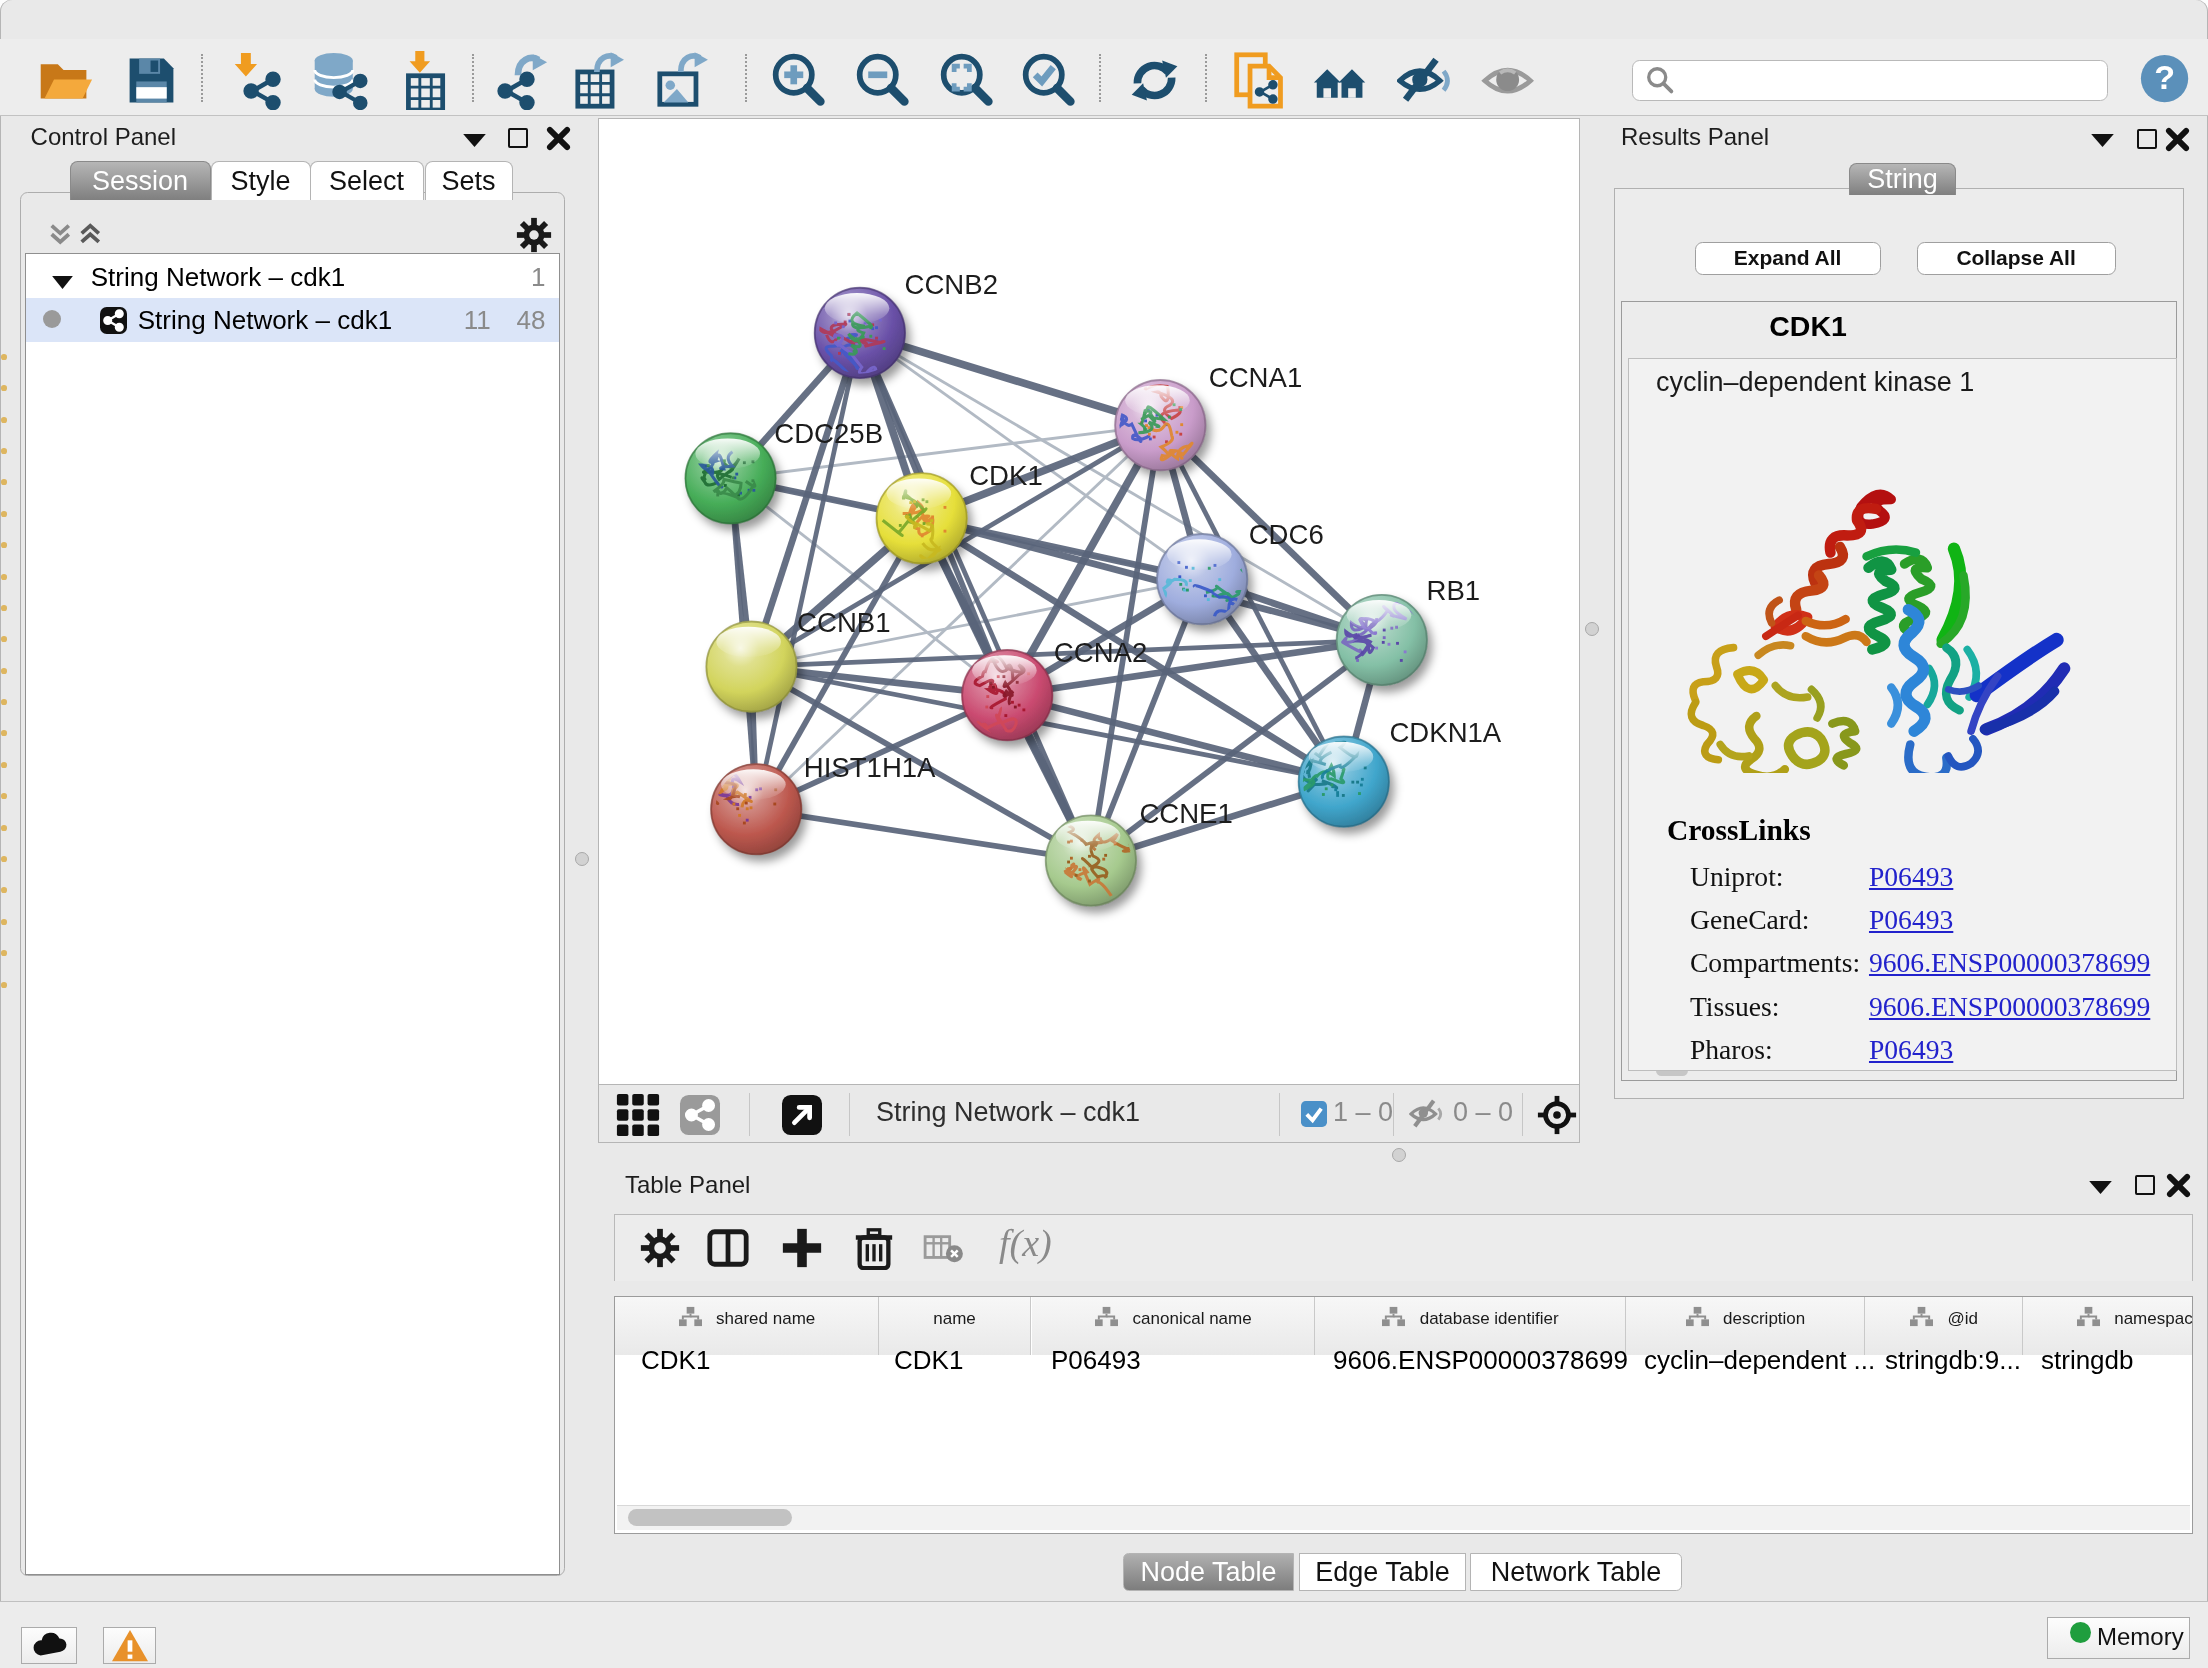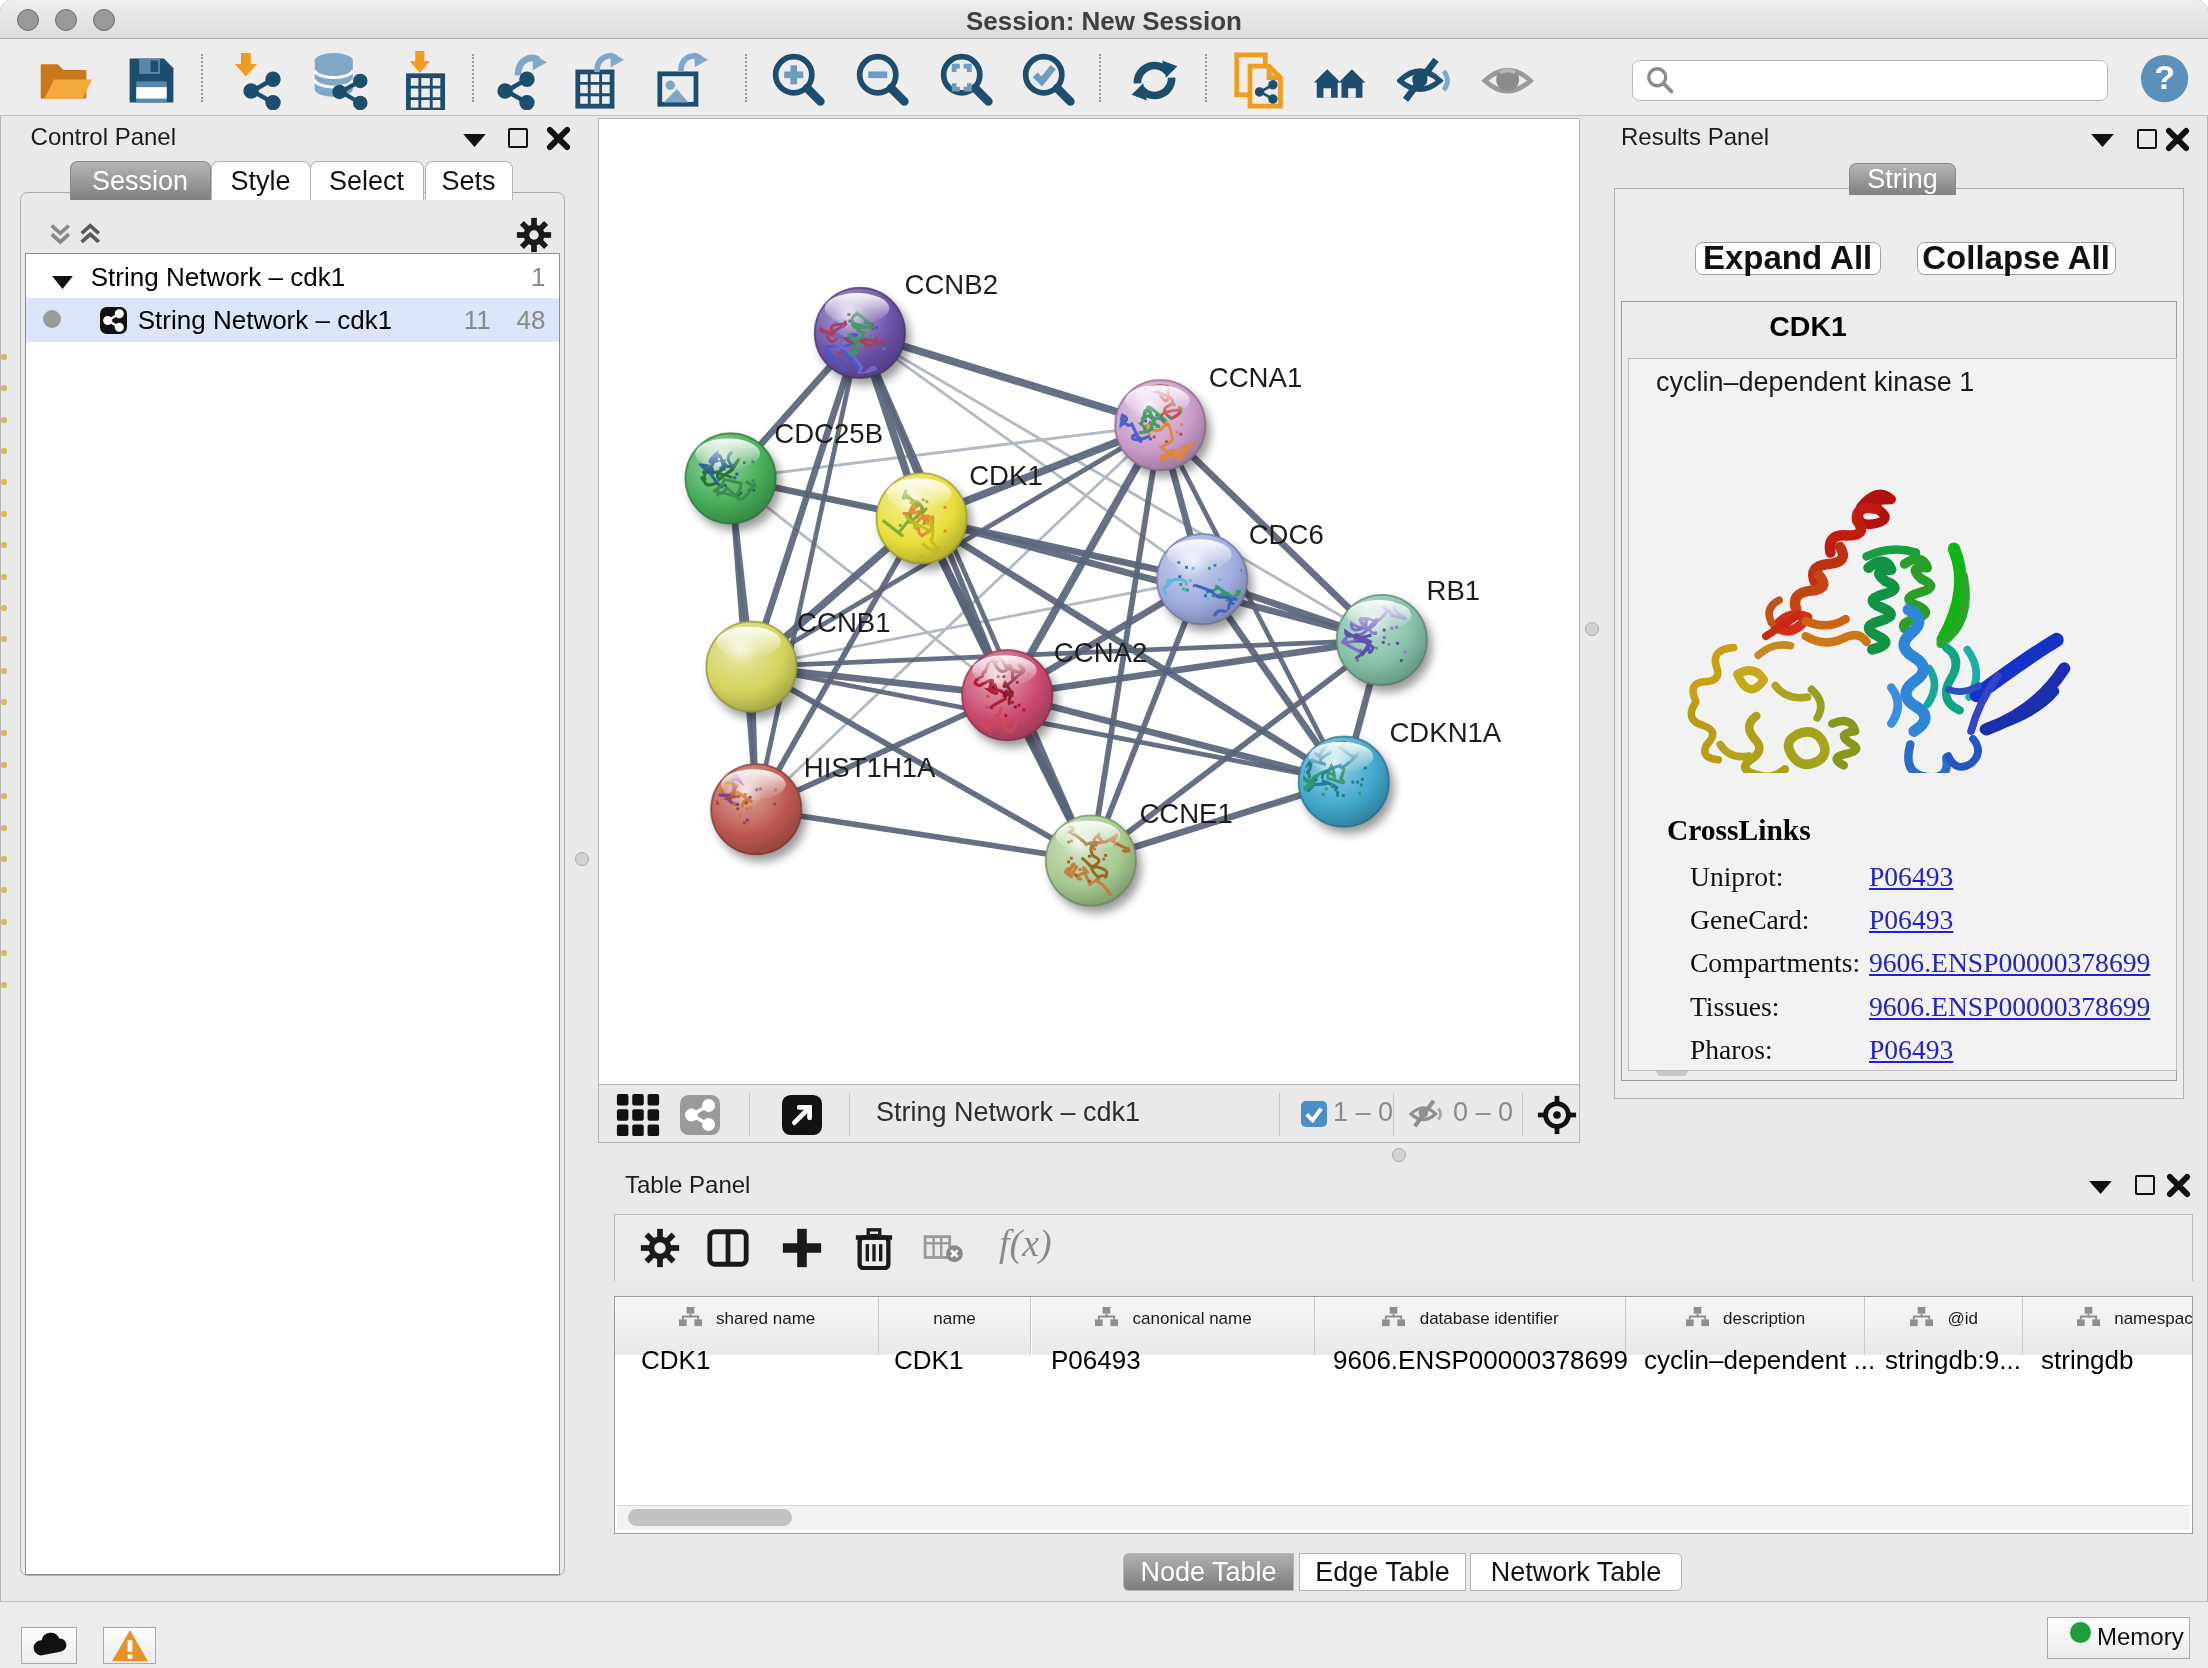--- a/index.html
+++ b/index.html
@@ -48,21 +48,21 @@
   border:1px solid #b5b5b5; }
 #cv-bar { position:absolute; left:0; right:0; top:965px; height:58px;
   background:#e9e9e9; border-top:1px solid #b5b5b5; }
 .cvsep { position:absolute; top:7.6px; height:43px; width:0; border-left:1px solid #c6c6c6; }
 
 
 #rpanel { left:1605px; top:121px; width:596px; height:980px; }
 #rp-box { position:absolute; left:8.6px; top:67px; width:570px; height:911px;
   background:#ececec; border:1px solid #b0b0b0; }
 .rbtn { position:absolute; top:53px; height:33px; background:#fff; border:1.9px solid #9f9f9f;
-  border-radius:7.6px; font-size:33px; font-weight:bold; color:#111; text-align:center; }
+  border-radius:7.6px; font-size:21px; font-weight:bold; color:#111; text-align:center; }
 #rp-inner { position:absolute; left:6.7px; top:112px; width:556px; height:780px;
   background:#ececec; border:1.9px solid #9b9b9b; }
 #rp-white { position:absolute; left:5.7px; top:56px; width:549px; height:713px;
   background:#f2f2f2; border:1px solid #bdbdbd; }
 .serif { font-family:Liberation Serif, serif; }
 .xrow { position:absolute; font-size:27.6px; color:#111; }
 .xrow a { color:#2222cc; text-decoration:underline; }
 
 
 #tpanel { left:569px; top:1158px; width:1640px; height:442px; }
@@ -80,26 +80,20 @@
 
 #statusbar { left:0; top:1601px; width:2208px; height:68px; background:#ececec;
   border-top:1px solid #c0c0c0; }
 .sbtn { position:absolute; top:25px; height:37px; background:linear-gradient(#fdfdfd,#ececec);
   border:1px solid #ababab; }
 </style>
 </head>
 <body>
 <div id="app">
 
-  <div id="titlebar" class="abs">
-    <div class="tlight" style="left:17px;"></div>
-    <div class="tlight" style="left:55px;"></div>
-    <div class="tlight" style="left:93px;"></div>
-    <div id="wtitle">Session: New Session</div>
-  </div>
 
   <div id="toolbar" class="abs">
     <div id="tb-icons">
         <div style="position:absolute;left:35px;top:12.4px;"><svg width="59" height="59" viewBox="0 0 62 62" style="">
             <path d="M6 14 L24 14 L30 20 L54 20 L54 50 L6 50 Z" fill="#c87818"></path>
             <path d="M10 50 L20 30 L60 30 L50 50 Z" fill="#f4a93c"></path>
           </svg></div>
         <div style="position:absolute;left:122px;top:12.4px;"><svg width="59" height="59" viewBox="0 0 62 62" style="">
             <path d="M8 8 L44 8 L54 18 L54 54 L8 54 Z" fill="#1d4e6e"></path>
             <rect x="18" y="8" width="22" height="16" fill="#5b87a8"></rect>

